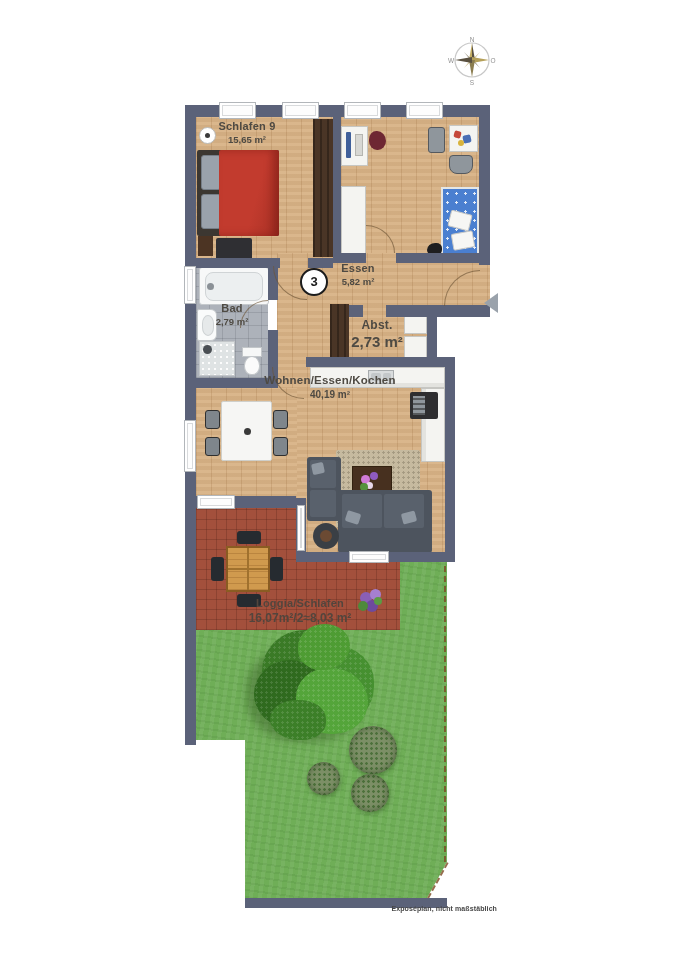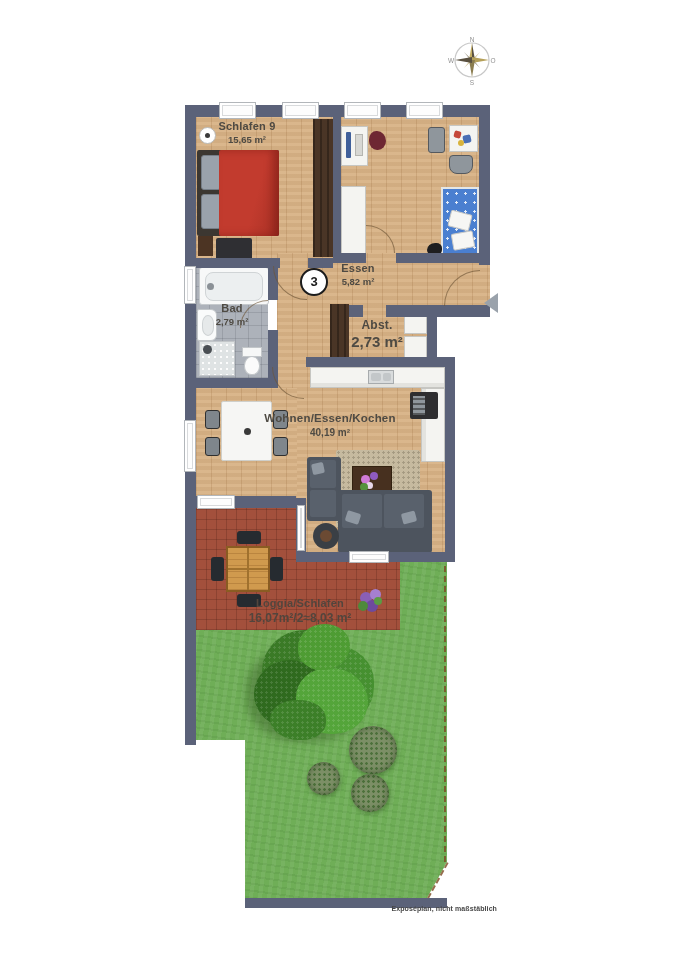--- a/index.html
+++ b/index.html
@@ -220,21 +220,21 @@
     <div class="room-area">5,82 m²</div>
   </div>
   <div class="room-label" style="left:192px;top:302px;width:80px;">
     <div class="room-name">Bad</div>
     <div class="room-area">2,79 m²</div>
   </div>
   <div class="room-label" style="left:337px;top:318px;width:80px;">
     <div class="room-name" style="font-size:12px;">Abst.</div>
     <div class="room-area" style="font-size:15px;margin-top:1px;">2,73 m²</div>
   </div>
-  <div class="room-label" style="left:240px;top:412px;width:180px;">
+  <div class="room-label" style="left:240px;top:374px;width:180px;">
     <div class="room-name" style="font-size:11.5px;">Wohnen/Essen/Kochen</div>
     <div class="room-area" style="font-size:10px;margin-top:3px;">40,19 m²</div>
   </div>
   <div class="room-label" style="left:205px;top:597px;width:190px;color:#52453d;">
     <div class="room-name">Loggia/Schlafen</div>
     <div class="room-area" style="font-size:12px;">16,07m²/2≈8,03 m²</div>
   </div>
 
   <div class="badge" style="left:300px;top:268px;">3</div>
 

